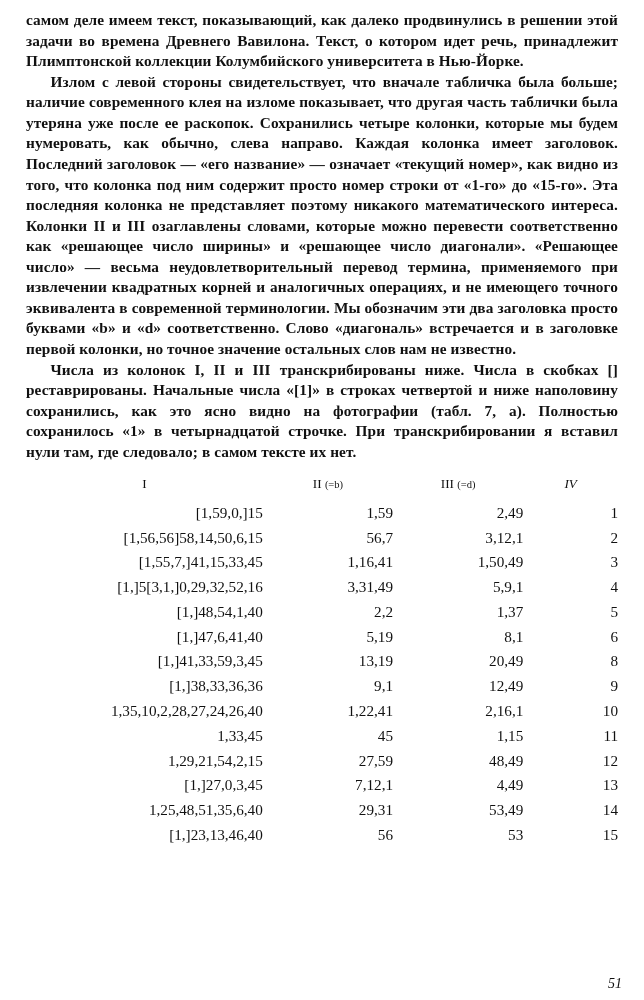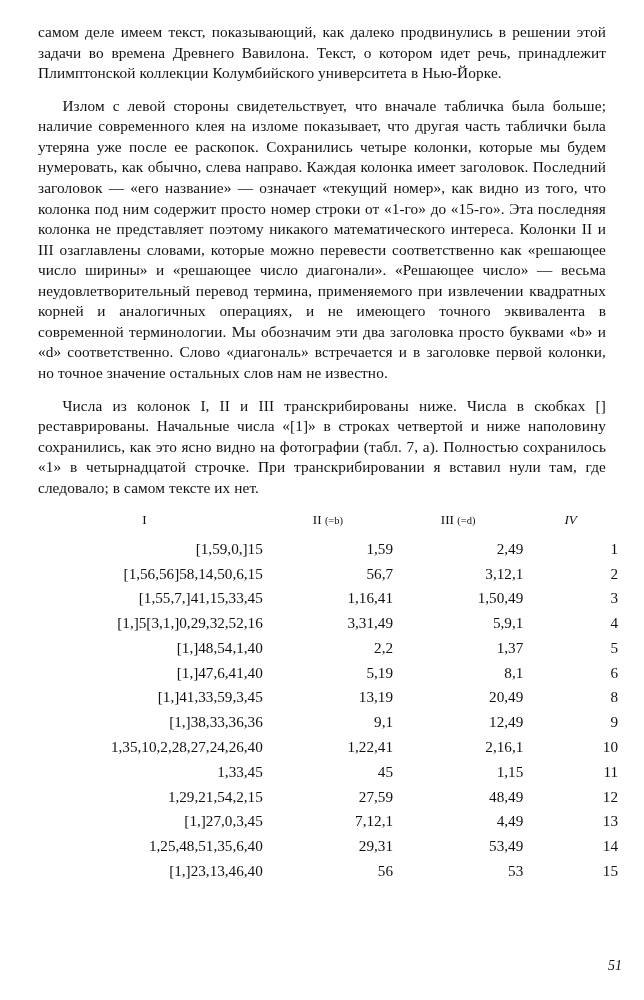--- a/index.html
+++ b/index.html
@@ -23,22 +23,23 @@
     position: relative;
   }
   .body-text {
     font-size: 15.3px;
     line-height: 1.345;
     text-align: justify;
     text-justify: inter-word;
     letter-spacing: 0.1px;
   }
   .body-text p {
-    margin: 12px;
+    margin: 0;
     text-indent: 1.6em;
+    font-weight: bold;
   }
   .body-text p.noindent {
     text-indent: 0;
   }
   
   .numtable {
     width: 100%;
     border-collapse: collapse;
     margin-top: 12px;
     font-size: 15.2px;
@@ -62,21 +63,21 @@
   .numtable td.c2 { width: 22%; margin-top: 47px; }
   .numtable td.c3 { width: 22%; }
   .numtable td.c4 { width: 16%; }
   .numtable th.h1 { width: 40%; }
   .numtable th.h2 { width: 22%; }
   .numtable th.h3 { width: 22%; }
   .numtable th.h4 { width: 16%; font-style: italic; }
   .page-number {
     position: absolute;
     right: 22px;
-    bottom: 26px;
+    bottom: 8px;
     font-style: italic;
     font-size: 14px;
   }
 </style>
 </head>
 <body>
 
 <div class="page">
 
   <div class="body-text">

